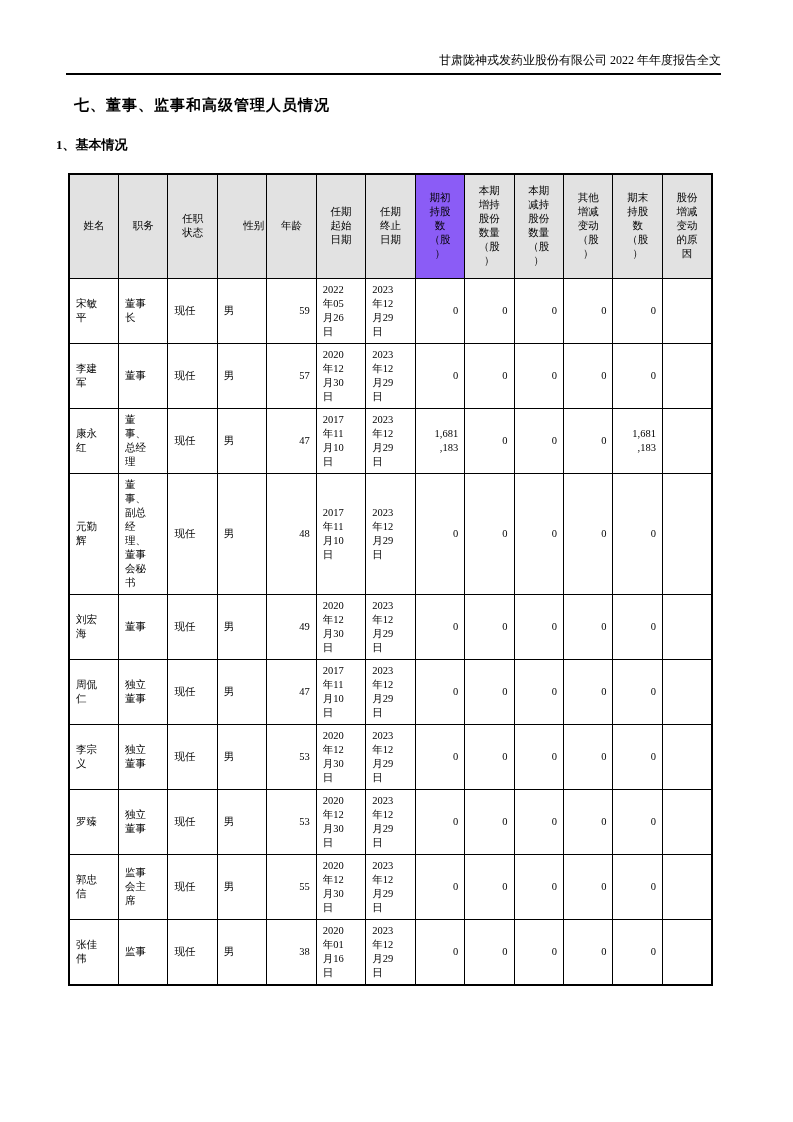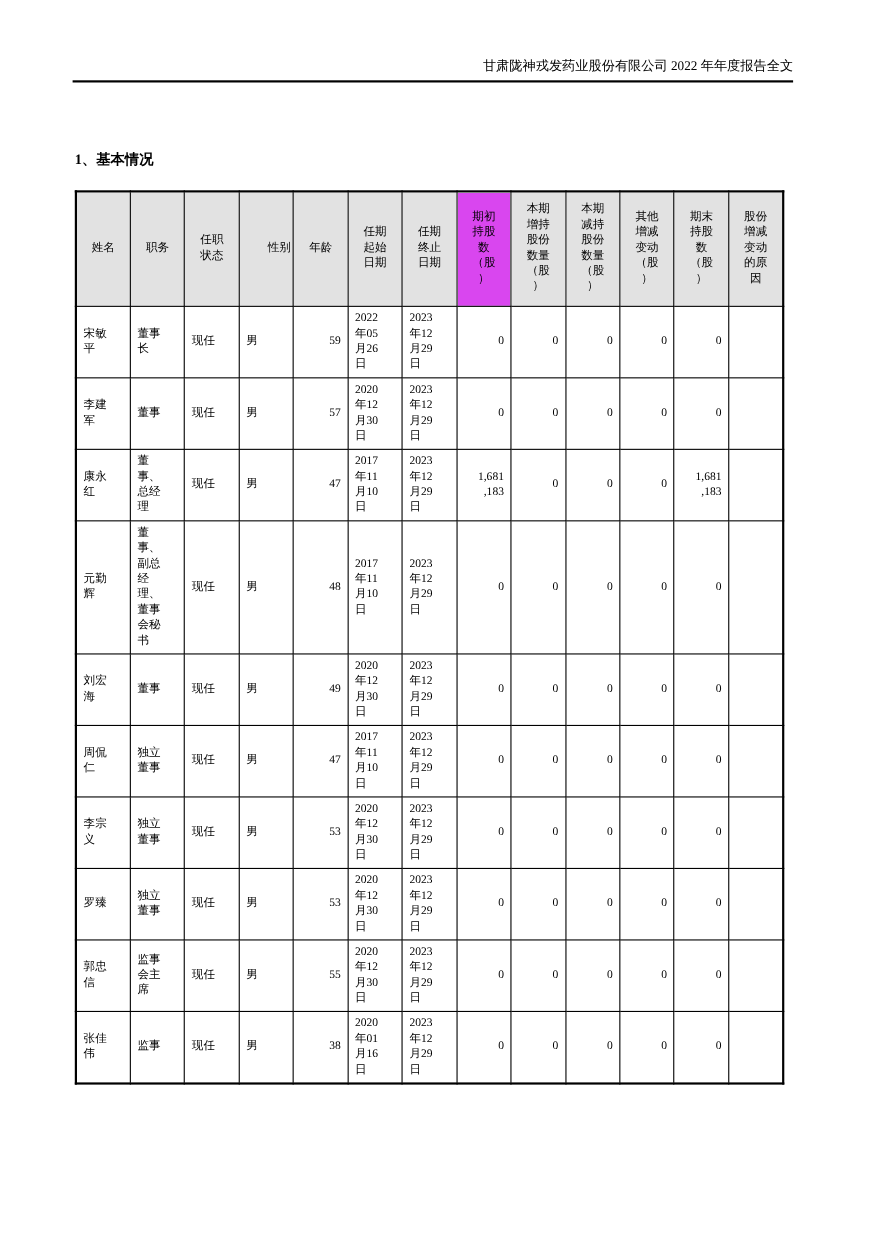--- a/index.html
+++ b/index.html
@@ -35,21 +35,21 @@
     top: 96px;
     left: 74px;
     margin: 0;
     font-size: 15px;
     font-weight: bold;
     letter-spacing: 1px;
   }
   .subsection-title {
     position: absolute;
     top: 136px;
-    left: 68px;
+    left: 56px;
     margin: 0;
     font-size: 13px;
     font-weight: bold;
   }
   table.info-table {
     position: absolute;
     top: 173px;
     left: 68px;
     width: 645px;
     border-collapse: collapse;
@@ -82,39 +82,40 @@
   }
 </style>
 </head>
 <body>
 
 <div class="page">
 
   <div class="doc-header-text">甘肃陇神戎发药业股份有限公司 2022 年年度报告全文</div>
   <div class="doc-header-rule"></div>
 
+  <h1 class="section-title">七、董事、监事和高级管理人员情况</h1>
 
   <h2 class="subsection-title">1、基本情况</h2>
 
   <table class="info-table">
     <thead id="t-head">
         <tr>
           <th style="background: rgb(226, 226, 226);">姓名</th>
           <th style="background: rgb(226, 226, 226);">职务</th>
           <th style="background: rgb(226, 226, 226); font-family: Liberation Mono, monospace;">任职
 状态</th>
           <th style="background: rgb(226, 226, 226); text-align: right;">性别</th>
           <th style="background: rgb(226, 226, 226);">年龄</th>
           <th style="background: rgb(226, 226, 226);">任期
 起始
 日期</th>
           <th style="background: rgb(226, 226, 226);">任期
 终止
 日期</th>
-          <th style="background: #d946ef;">期初
+          <th style="background: #8b5cf6;">期初
 持股
 数
 （股
 ）</th>
           <th style="background: rgb(226, 226, 226);">本期
 增持
 股份
 数量
 （股
 ）</th>

